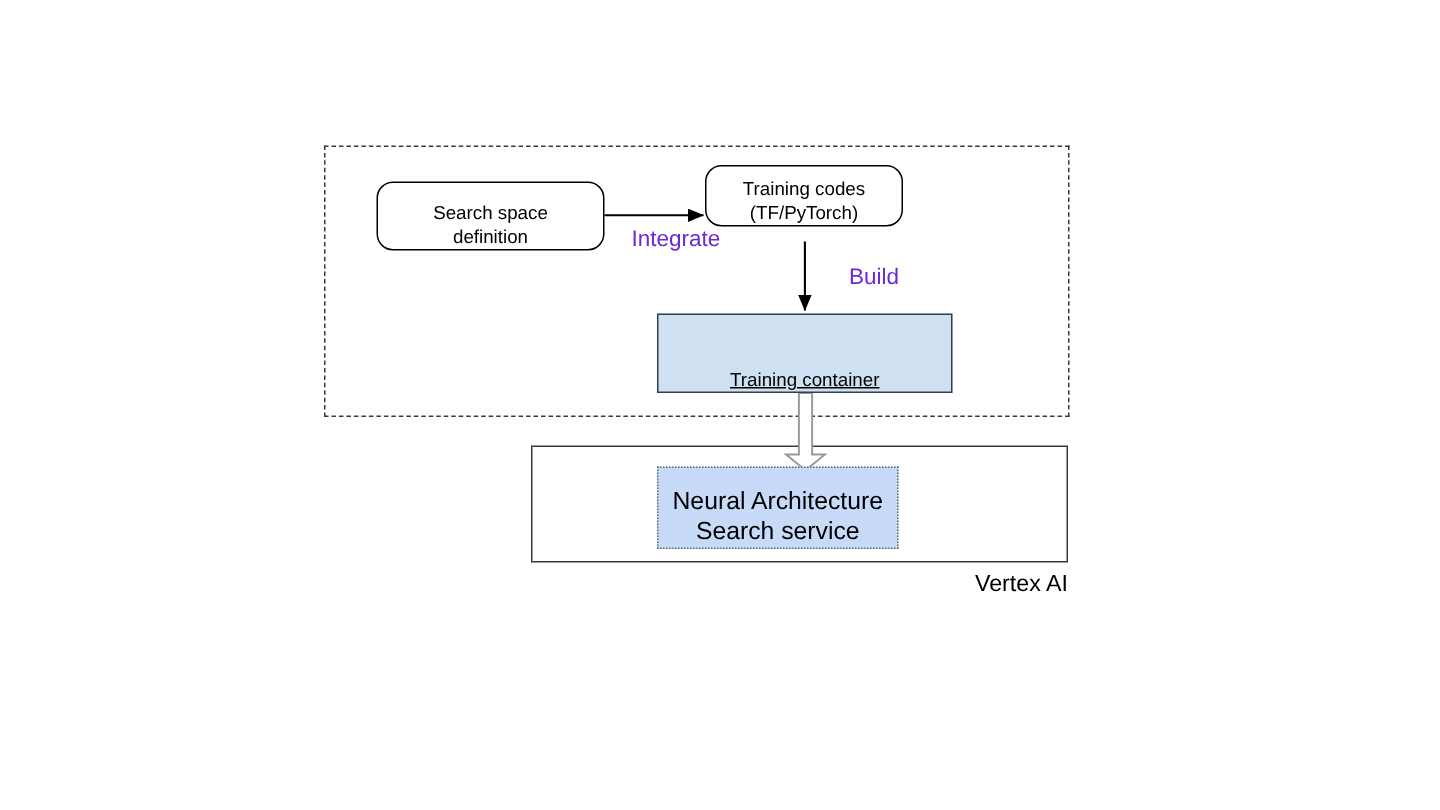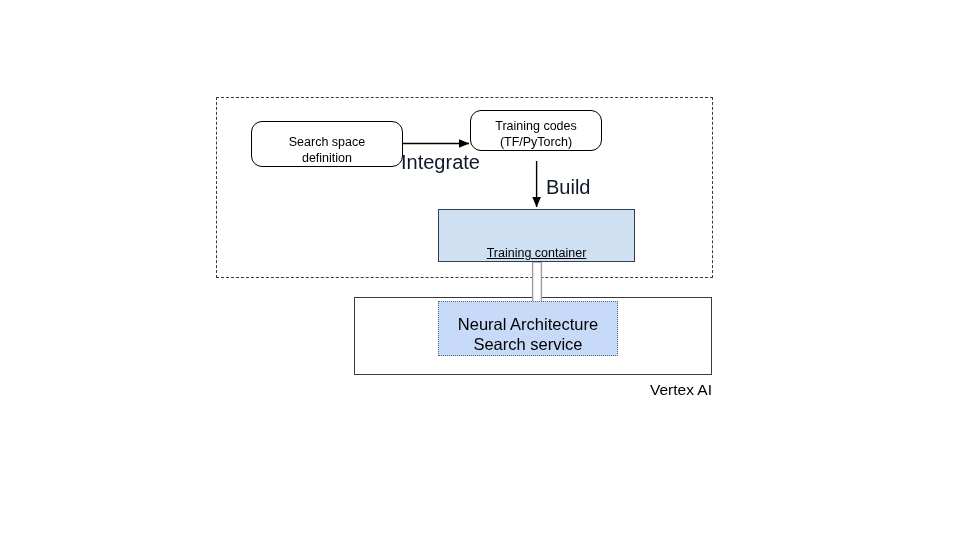--- a/index.html
+++ b/index.html
@@ -68,22 +68,22 @@
     width: 197px;
     height: 53px;
     border: 1.4px solid #32404e;
     background: #cfe0f2;
     font-size: 12.5px;
     text-decoration: underline;
   }
 
   .nas-node {
     left: 438px;
-    top: 301px;
-    width: 180px;
+    top: 311px;
+    width: 161px;
     height: 55px;
     border: 1.5px dotted #5a6878;
     background: #c7daf8;
     font-size: 16.5px;
     line-height: 1.25;
   }
 
   
   .dashed-container {
     position: absolute;
@@ -103,24 +103,25 @@
     width: 358px;
     height: 78px;
     box-sizing: border-box;
     border: 1.4px solid #3a3a3a;
     background: transparent;
   }
 
   
   .edge-label {
     position: absolute;
-    font-size: 20px;
-    color: #0f172a;
+    font-size: 15px;
+    color: #6d28d9;
     white-space: nowrap;
     line-height: 1;
+    margin-left: 20px;
   }
 
   .integrate-label {
     left: 401px;
     top: 152px;
   }
 
   .build-label {
     left: 546px;
     top: 177px;

